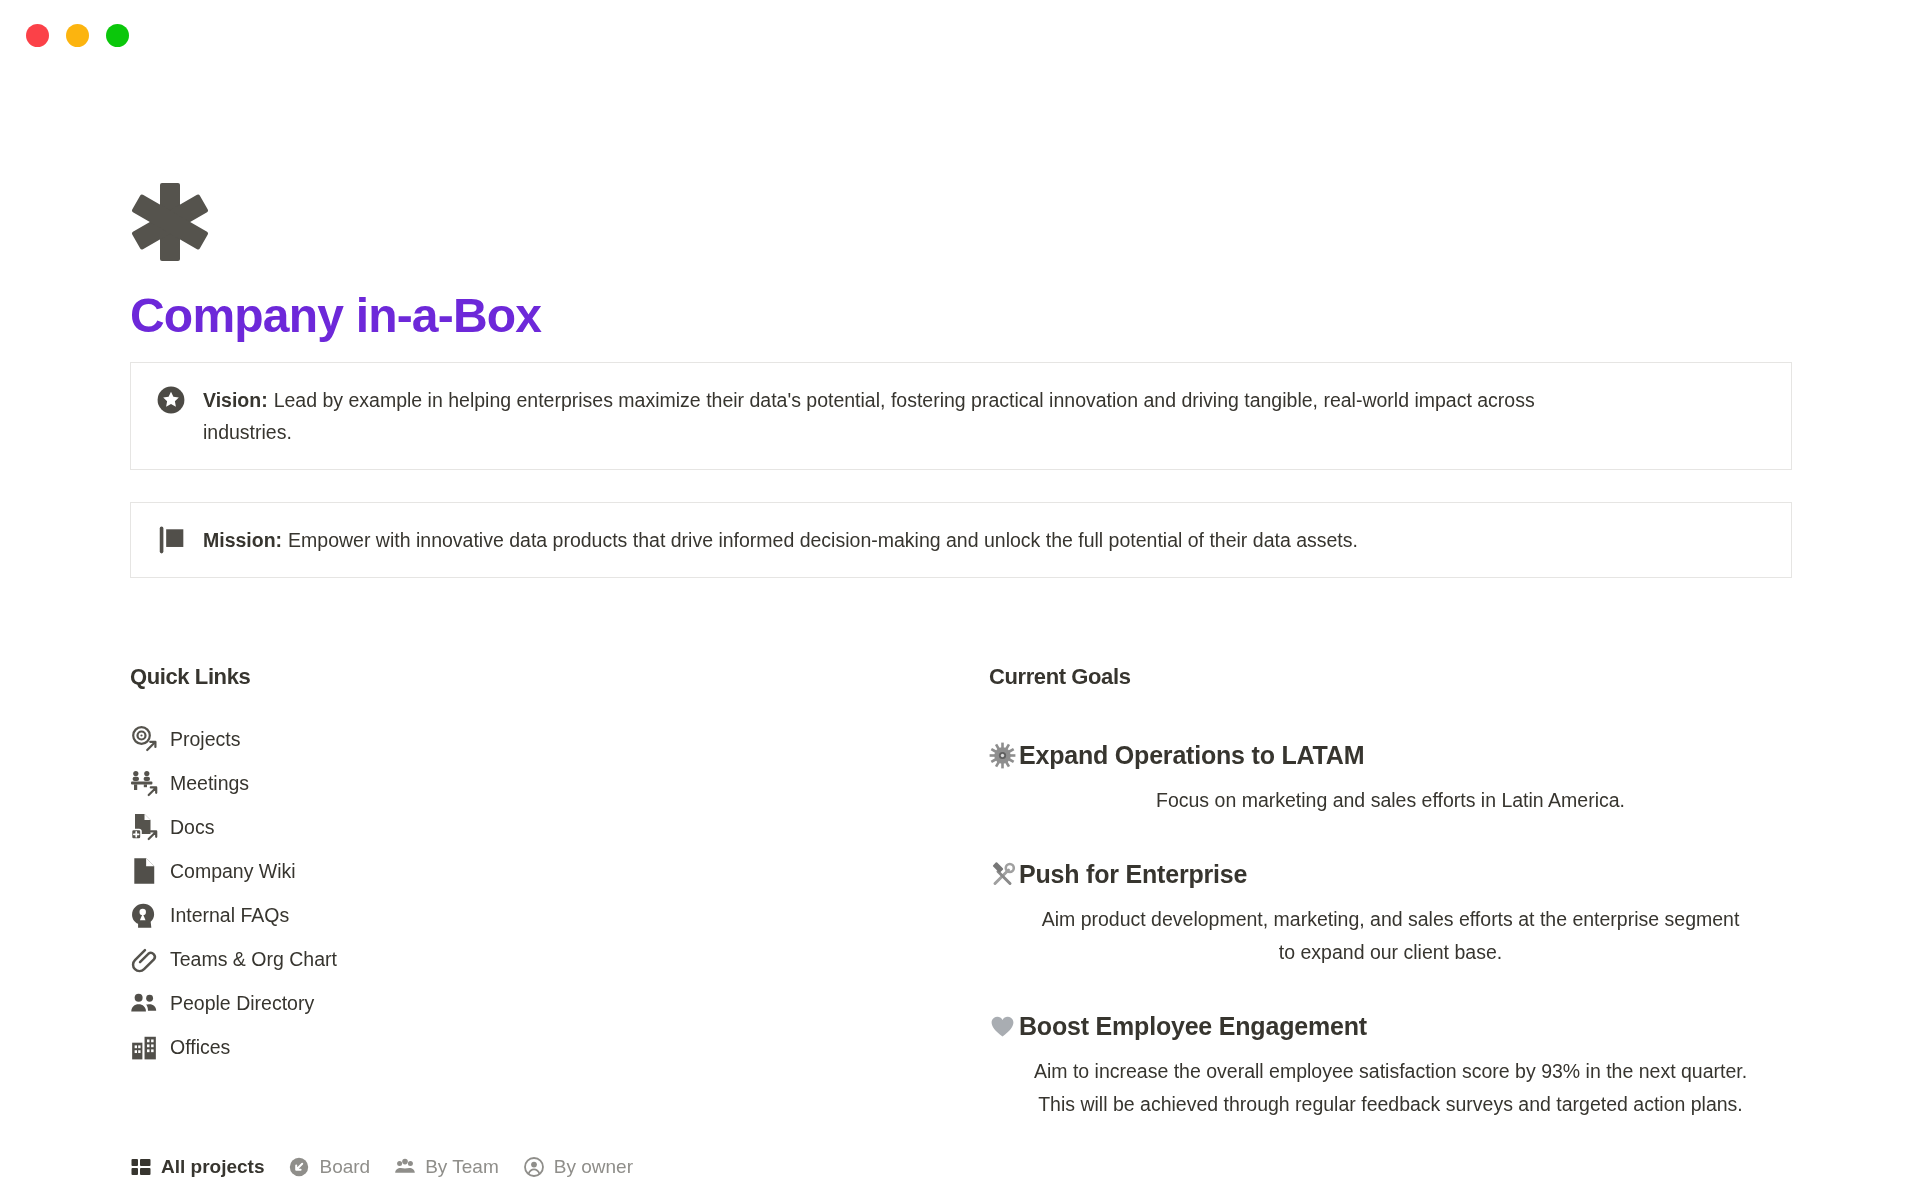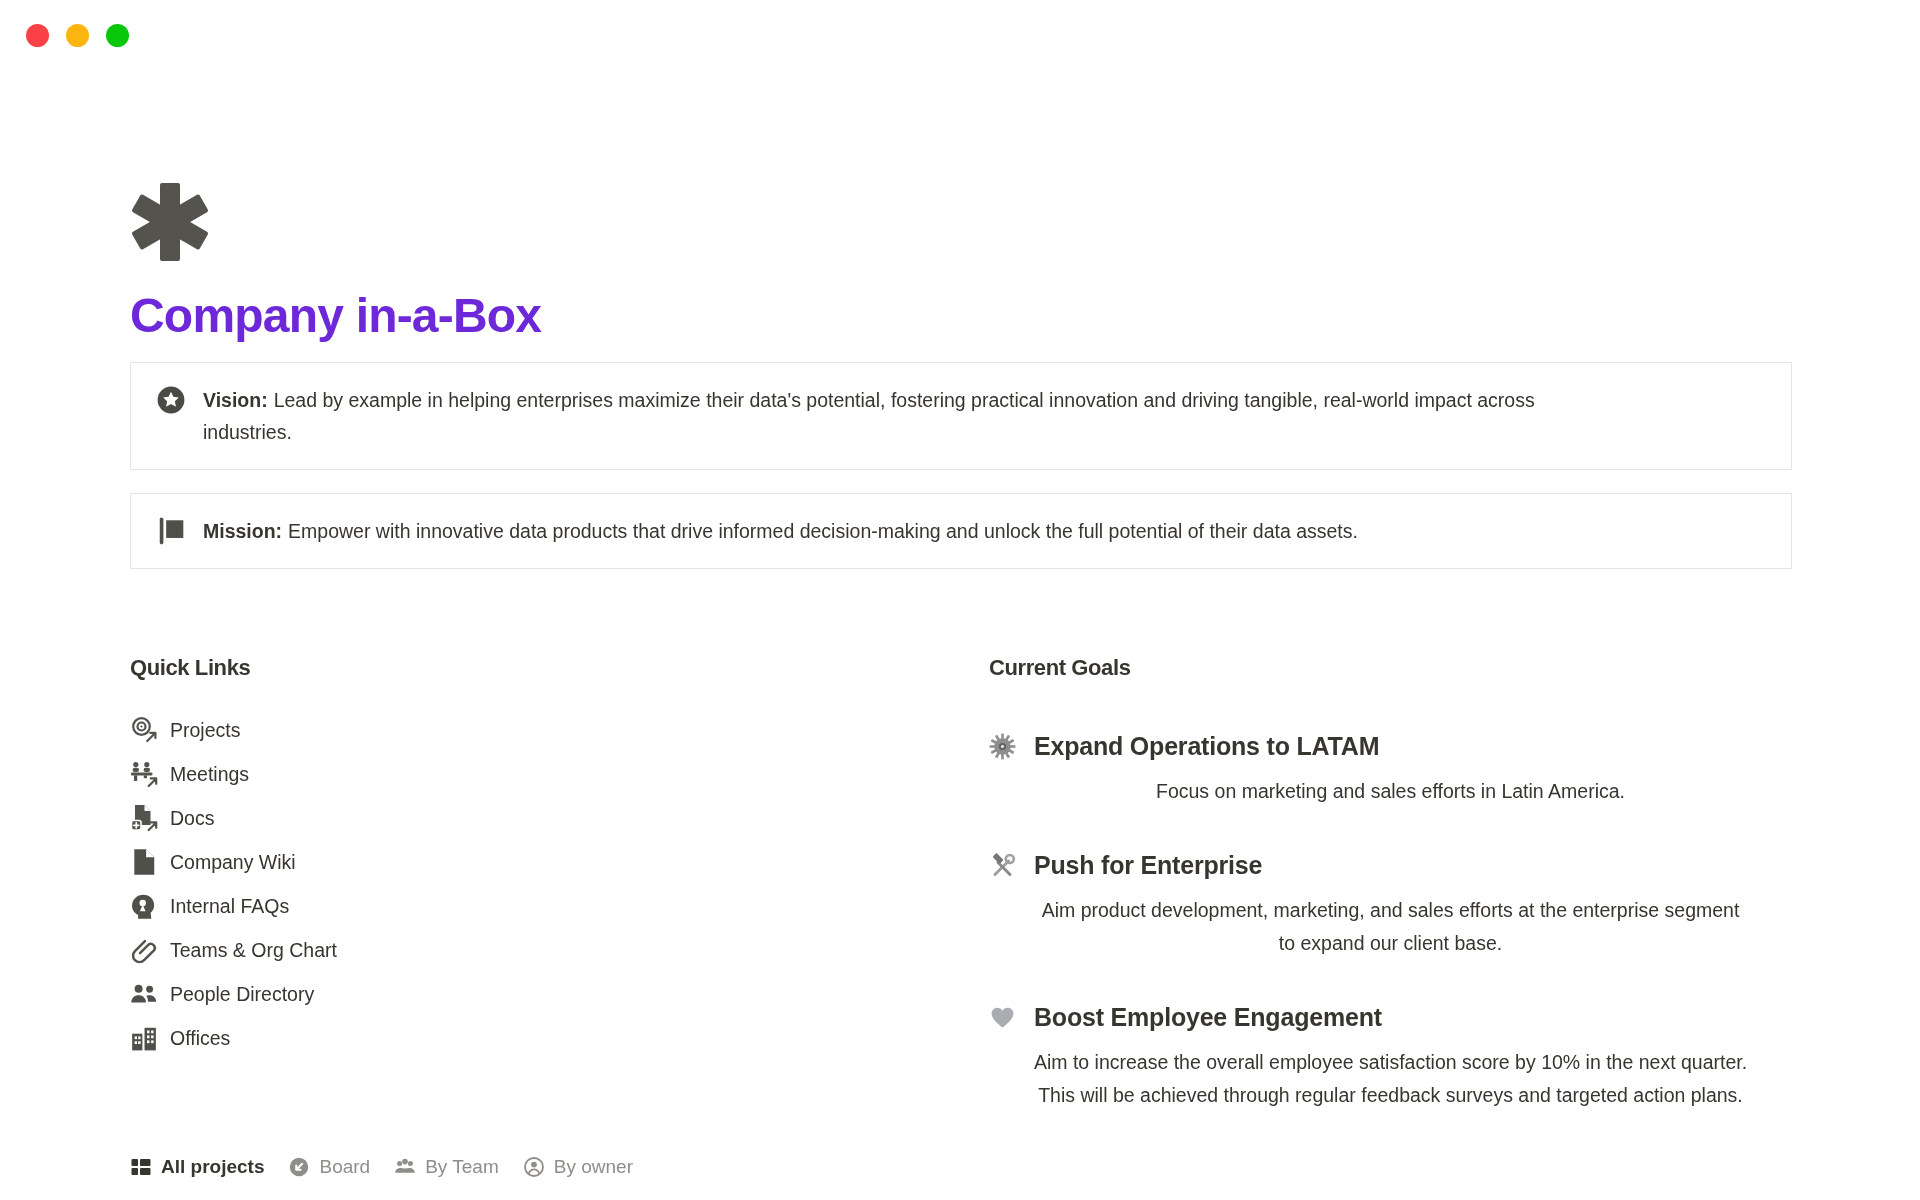--- a/index.html
+++ b/index.html
@@ -24,21 +24,21 @@
   h1.page-title {
     font-size:48px; font-weight:700; letter-spacing:-0.8px;
     margin:28px 0 0 0; line-height:52px; color:#6d28d9;
   }
 
   .callout {
     border:1px solid #e6e5e3; border-radius:0;
     padding:21px 25px; display:flex; align-items:flex-start; gap:17px;
     margin-top:20px; background:#fff;
   }
-  .callout + .callout { margin-top:23px; }
+  .callout + .callout { margin-top:32px; }
   .callout-icon { width:30px; height:30px; flex:0 0 auto; margin-top:1px; }
   .callout-icon svg { display:block; }
   .callout-text { font-size:19.5px; line-height:32px; max-width:1520px; }
   .callout-text strong { font-weight:700; margin-right:6px; }
   .pre { white-space:pre-line; }
 
   .columns { display:grid; grid-template-columns:1fr 1fr; column-gap:56px; margin-top:78px; }
 
   h2.section-heading { font-size:22px; font-weight:700; letter-spacing:-0.4px; margin:0; line-height:42px; }
 
@@ -50,21 +50,21 @@
   .quick-link .li { width:28px; height:28px; flex:0 0 auto; }
   .quick-link .li svg { display:block; }
   .quick-link .link-label {
     font-size:19.5px; line-height:28px;
     text-decoration-color:#d2d0cc;
     text-decoration-thickness:1px; text-underline-offset:5px;
   }
 
   .goal-title {
     font-size:25px; font-weight:700; margin:40px 0 0 0; line-height:34px;
-    display:flex; align-items:center; gap:18px; letter-spacing:-0.2px;
+    display:flex; align-items:center; gap:3px; letter-spacing:-0.2px;
   }
   .goal-title .gi { width:27px; height:27px; flex:0 0 auto; }
   .goal-title .gi svg { display:block; }
   .goal-desc { font-size:19.5px; line-height:33px; margin:12px 0 0 0; white-space:pre-line;text-align:center; }
 
   .view-tabs { position:absolute; left:130px; top:1156px; display:flex; align-items:center; gap:24px; }
   .view-tab { display:flex; align-items:center; gap:9px; cursor:pointer; }
   .view-tab .ti { width:22px; height:22px; }
   .view-tab .ti svg { display:block; }
   .view-tab .tab-label { font-size:19px; font-weight:500; color:#8f8e8a; line-height:22px;text-align:right; }
@@ -281,21 +281,21 @@
 to expand our client base.</p>
 
       <h3 class="goal-title">
         <span class="gi">
           <svg viewBox="0 0 27 27" width="27" height="27" aria-hidden="true">
             <path fill="#a9adb2" d="M13.5 23.6 C6 18 2.6 13.6 2.6 9.6 2.6 6.3 5.2 3.8 8.3 3.8 c2.1 0 4.2 1.2 5.2 3.1 1-1.9 3.1-3.1 5.2-3.1 3.1 0 5.7 2.5 5.7 5.8 0 4-3.4 8.4-10.9 14 z"></path>
           </svg>
         </span>
         <span>Boost Employee Engagement</span>
       </h3>
-      <p class="goal-desc">Aim to increase the overall employee satisfaction score by 10% in the next quarter.
+      <p class="goal-desc">Aim to increase the overall employee satisfaction score by 93% in the next quarter.
 This will be achieved through regular feedback surveys and targeted action plans.</p>
 
     </div>
   </div>
 </div>
 
 <div class="view-tabs">
 
   <div class="view-tab active">
     <span class="ti">

